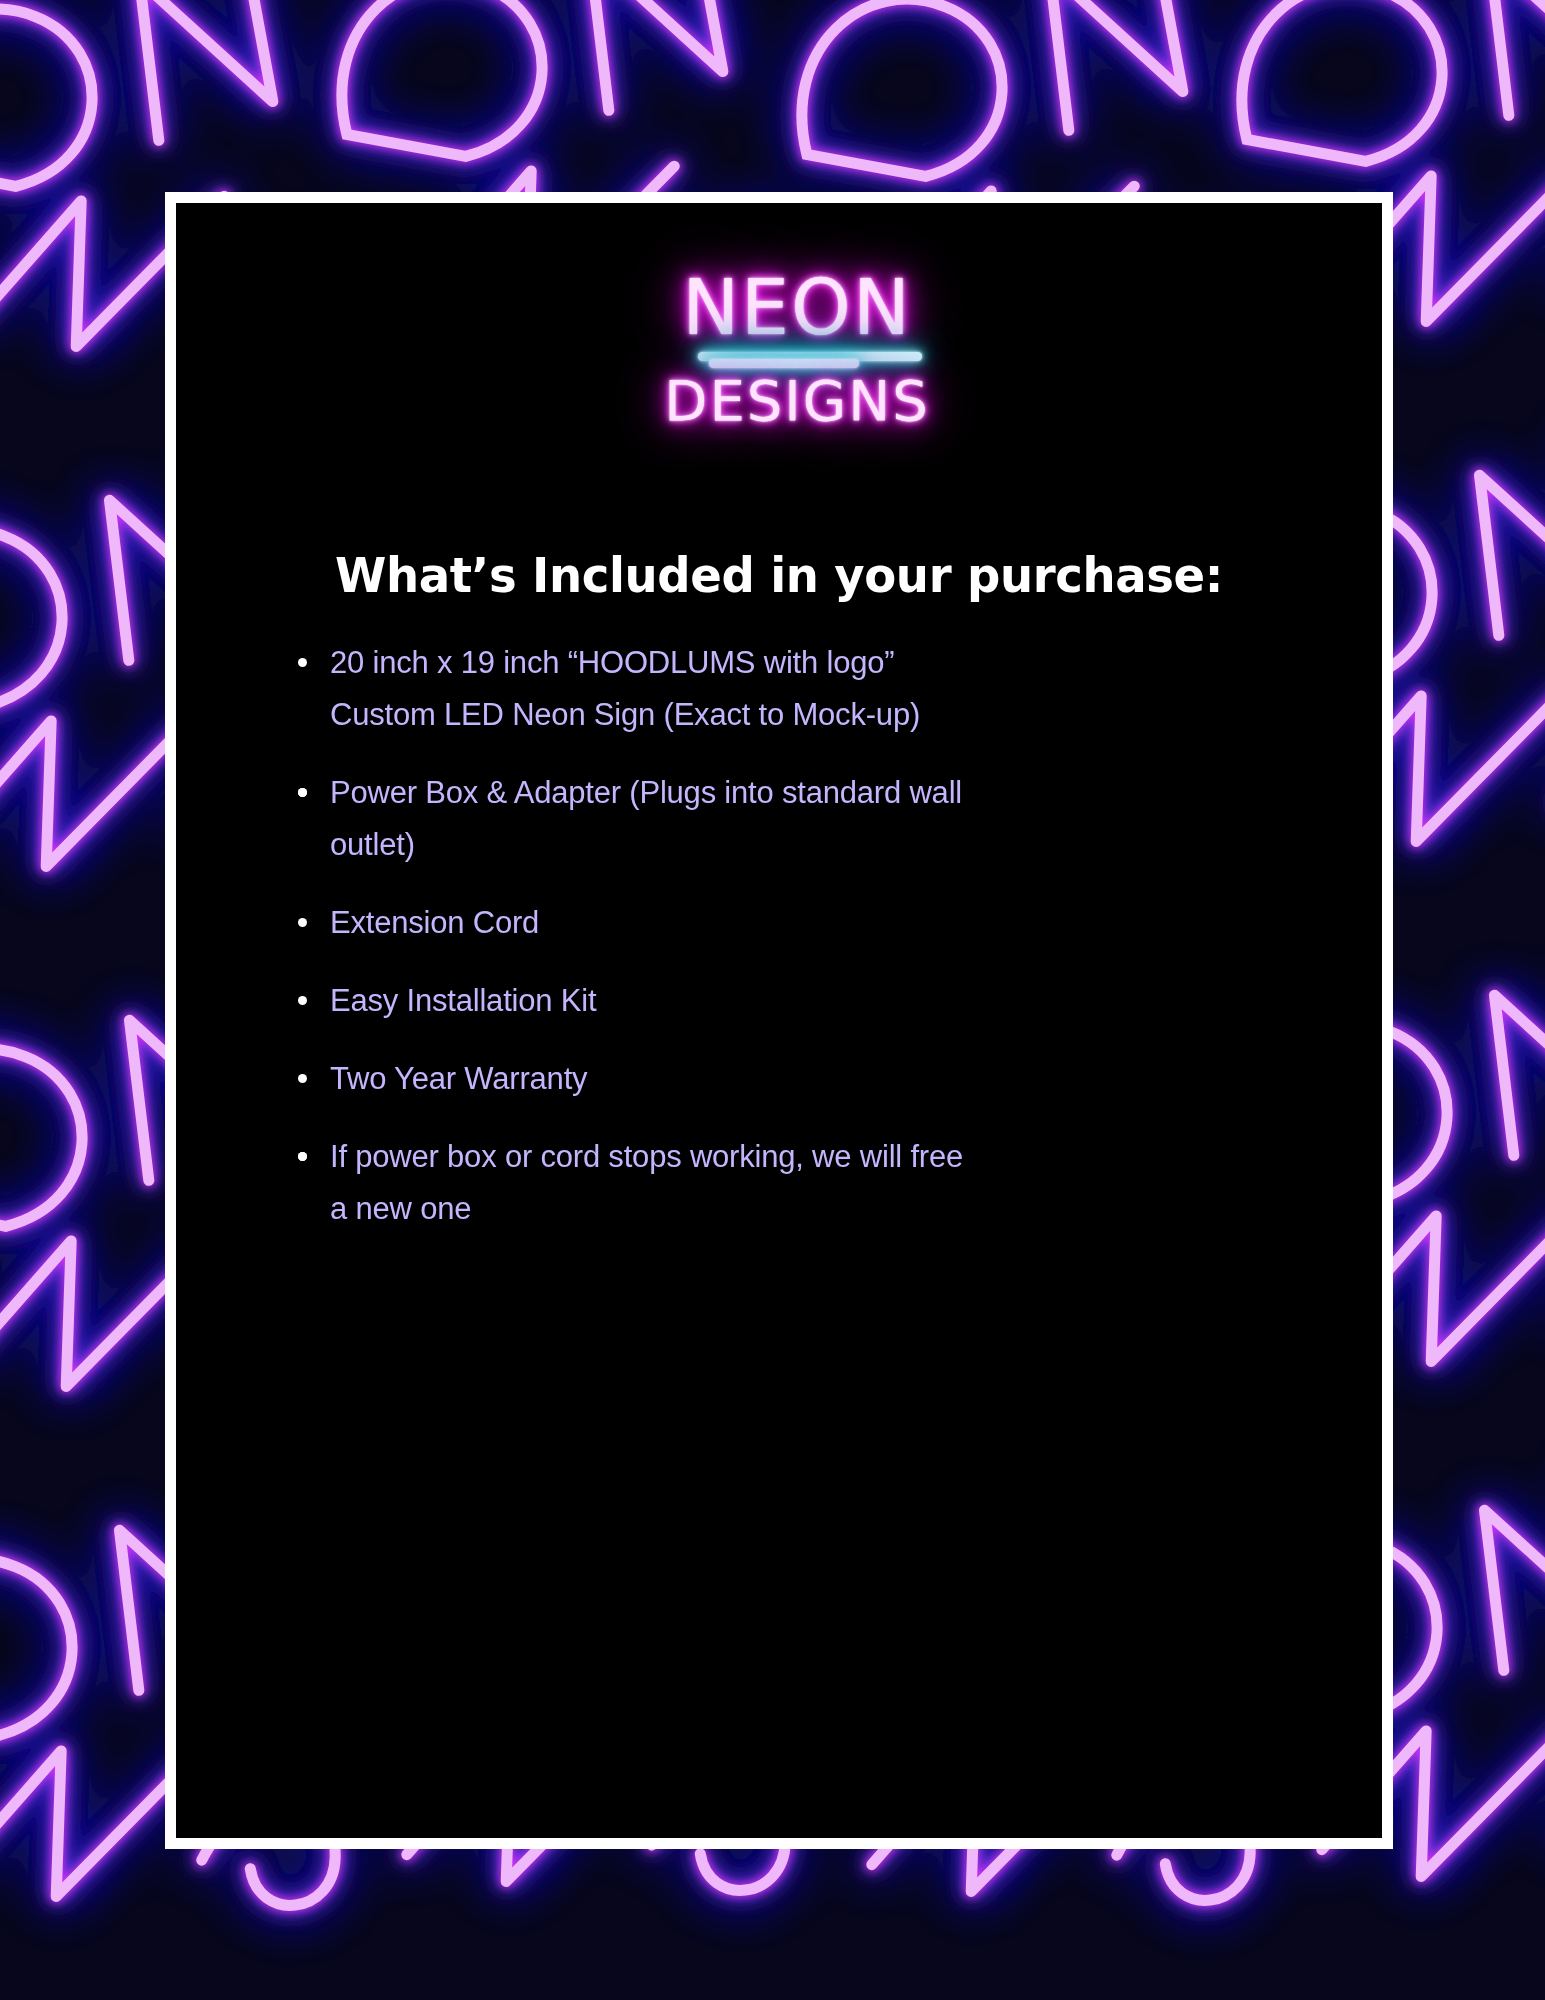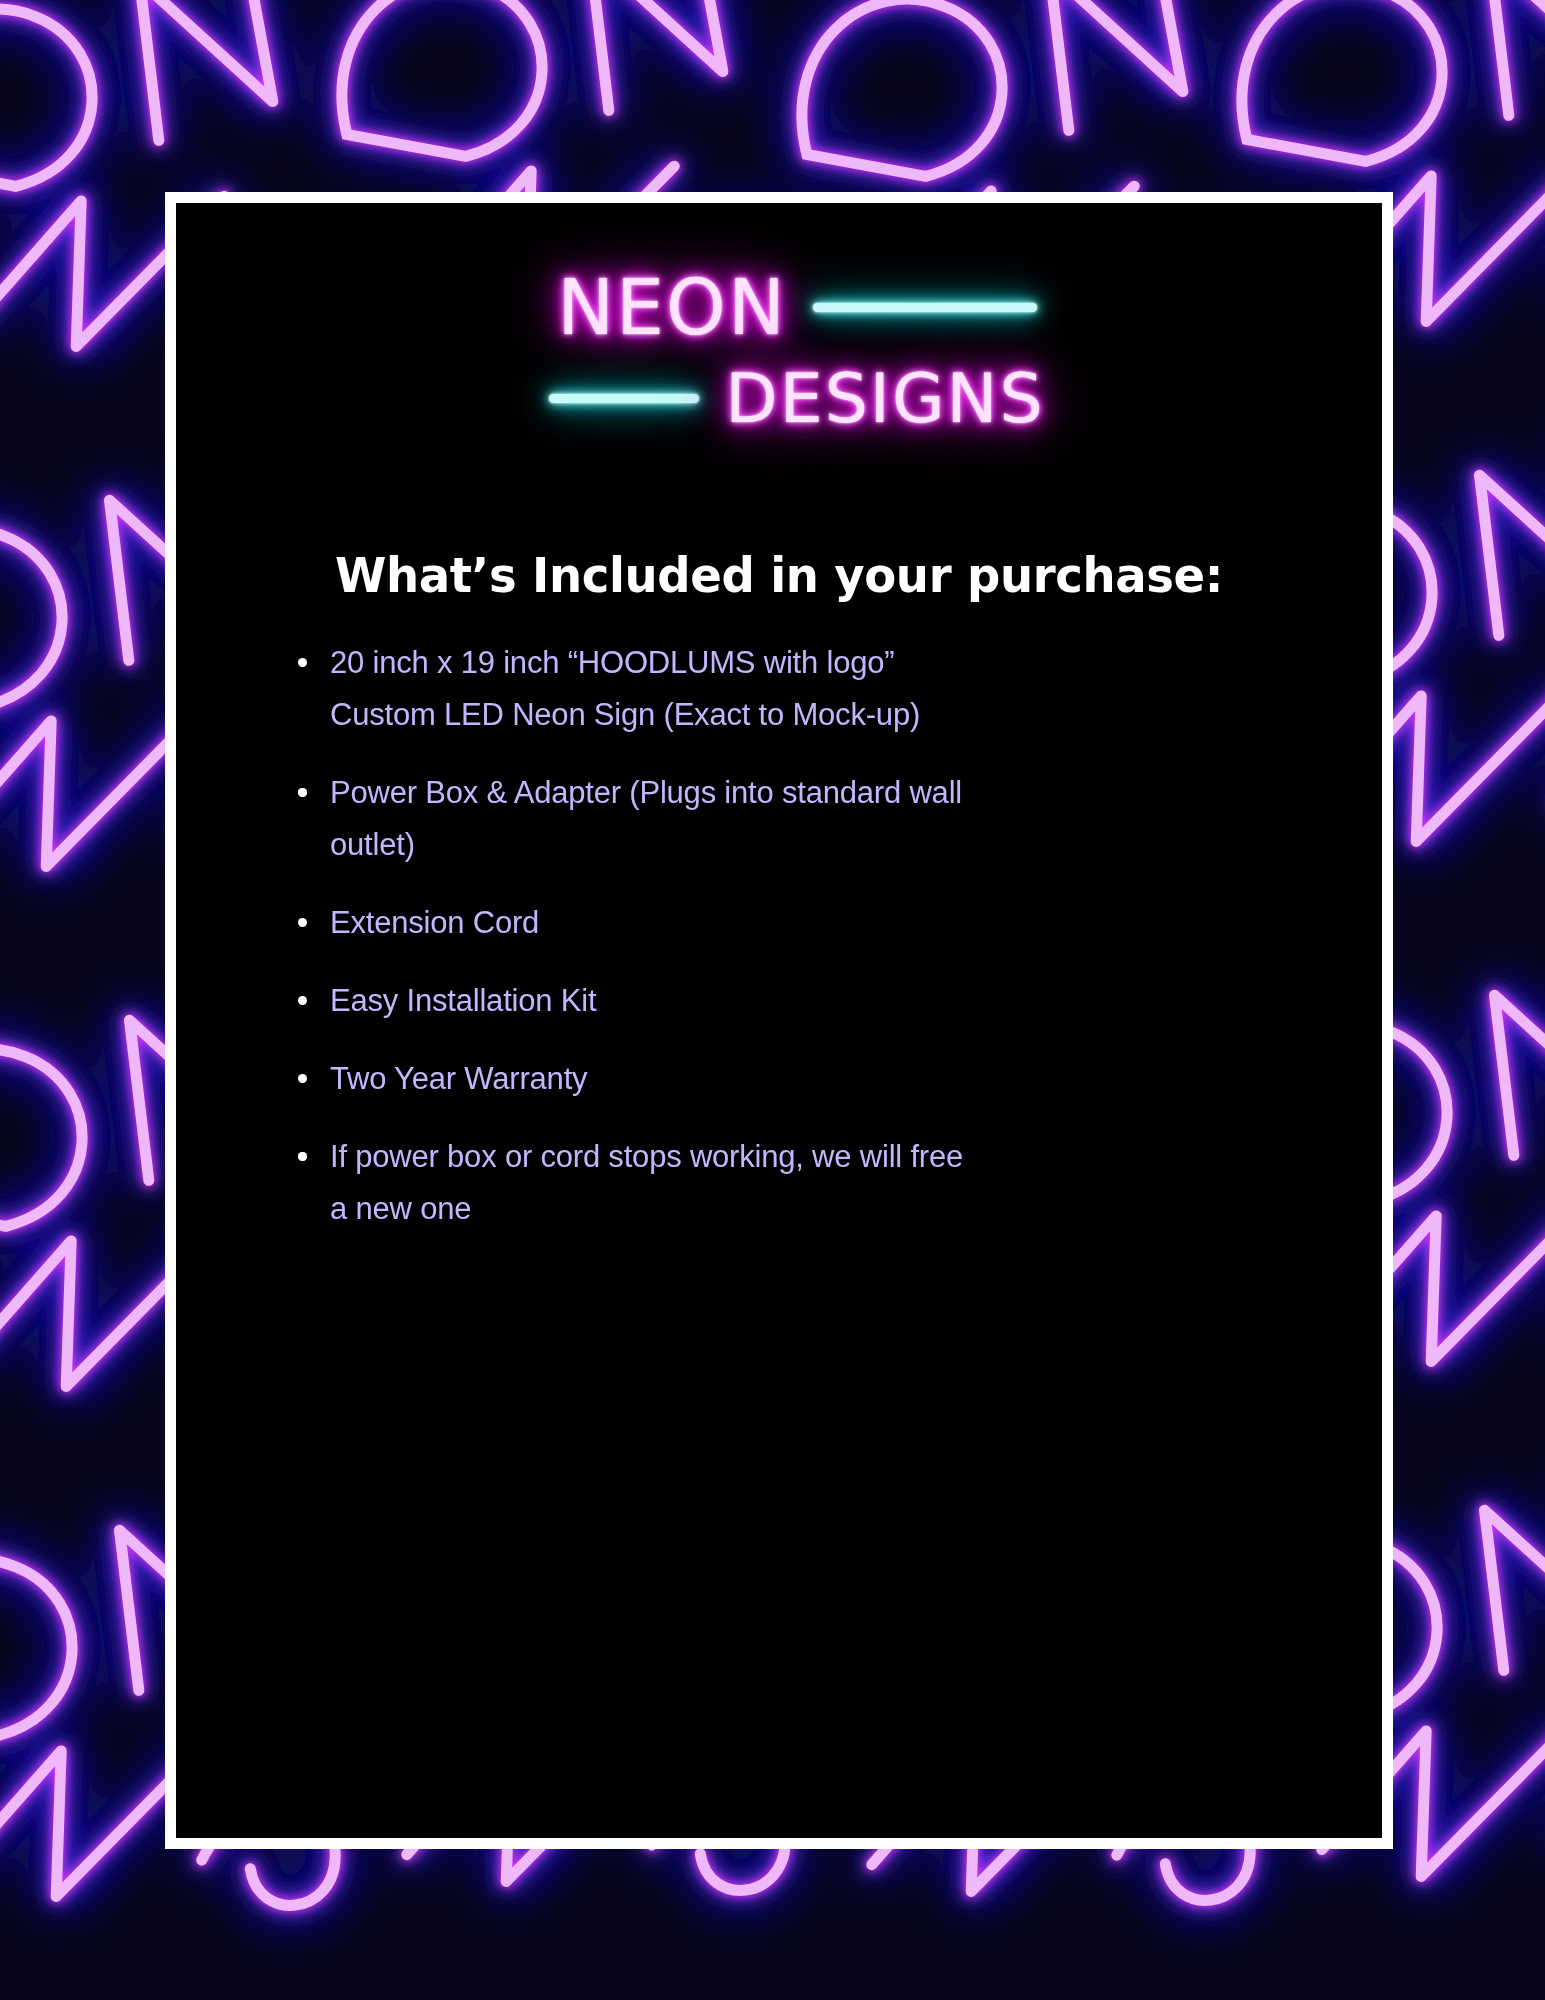--- a/index.html
+++ b/index.html
@@ -54,40 +54,41 @@
     width: 100%;
     height: 260px;
     margin-top: 38px;
   }
   .logo-row {
     position: absolute;
     display: flex;
     align-items: center;
     width: 100%;
     justify-content: center;
+    flex-direction: column;
   }
   #logo-row-1 { top: 22px; left: 18px; }
   #logo-row-2 { top: 118px; left: 18px; }
 
   .neon-word {
     font-family: "DejaVu Sans", sans-serif;
     font-weight: 400;
     letter-spacing: 2px;
     color: #ffe3ff;
     text-shadow:
       0 0 2px #ffffff,
       0 0 6px #ff8cff,
       0 0 12px #ff2aff,
       0 0 22px #f000f0,
       0 0 40px #cc00cc,
       0 0 65px #9b009b;
     white-space: nowrap;
   }
   #word-neon { font-size: 76px; }
-  #word-designs { font-size: 68px; text-align: center; }
+  #word-designs { font-size: 56px; text-align: center; }
 
   .neon-bar {
     height: 9px;
     border-radius: 6px;
     background: #c9fbfb;
     box-shadow:
       0 0 3px #ffffff,
       0 0 8px #7df2f2,
       0 0 16px #25dede,
       0 0 30px #00b9c8,

